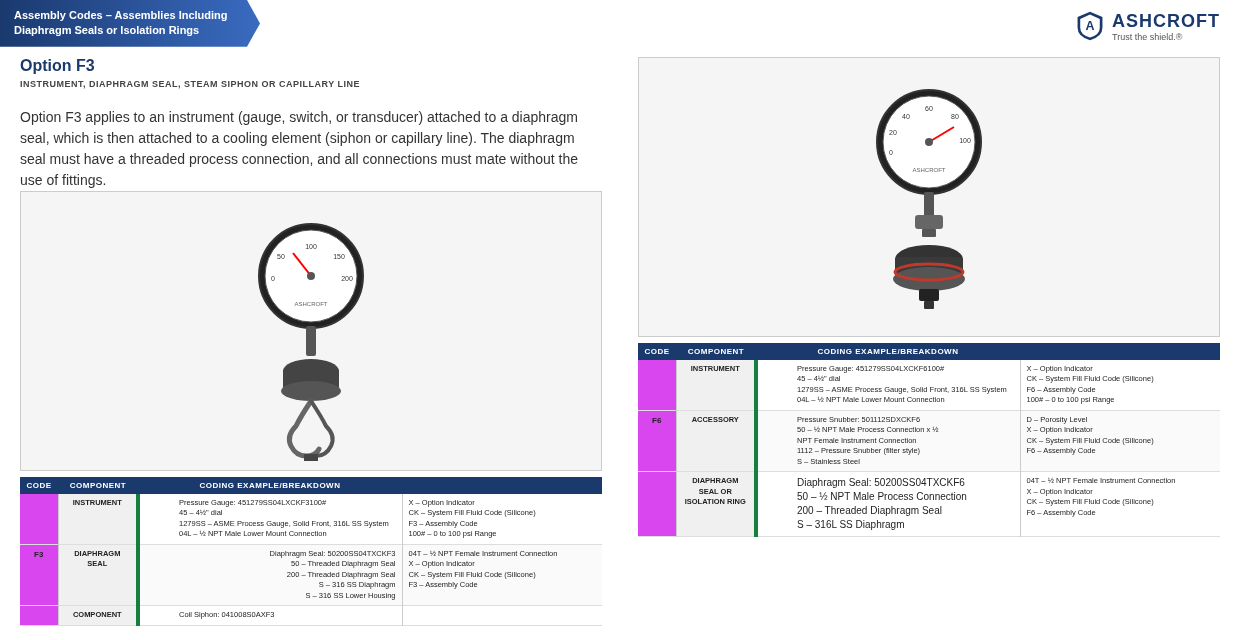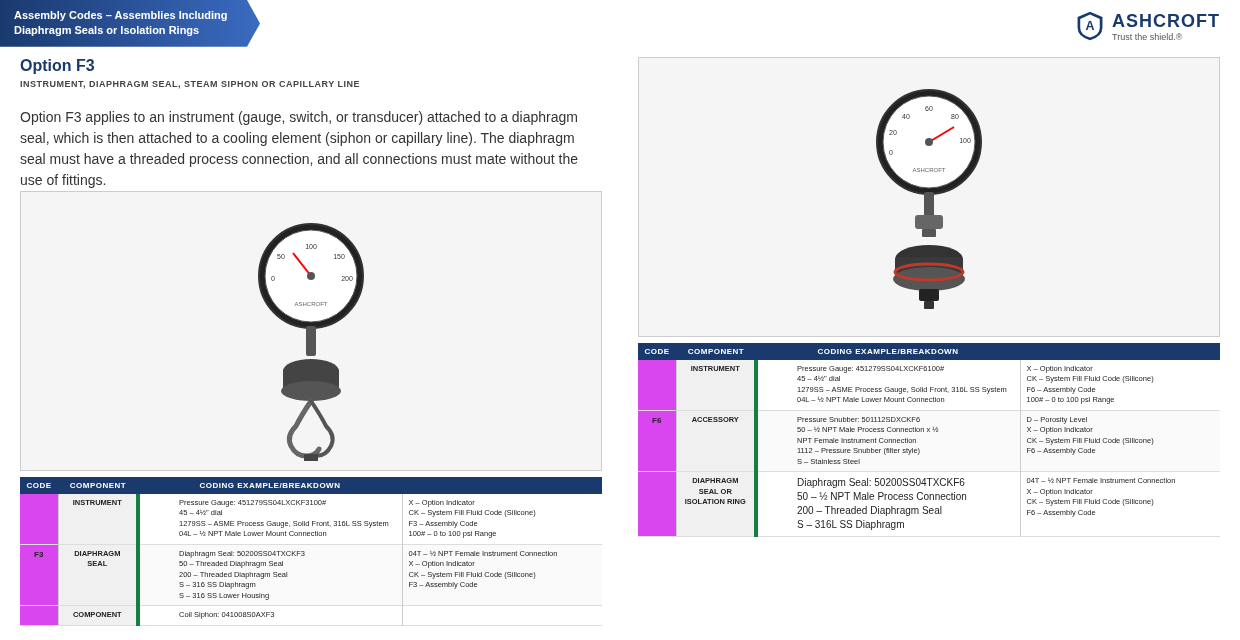--- a/index.html
+++ b/index.html
@@ -218,21 +218,21 @@
 1279SS – ASME Process Gauge, Solid Front, 316L SS System
 04L – ½ NPT Male Lower Mount Connection</td>
             <td style="white-space:pre-line; font-size:7.5px;">X – Option Indicator
 CK – System Fill Fluid Code (Silicone)
 F3 – Assembly Code
 100# – 0 to 100 psi Range</td>
           </tr>
           <tr>
             <td>F3</td>
             <td>DIAPHRAGM SEAL</td>
-            <td style="white-space:pre-line; font-size:7.5px;">Diaphragm Seal: 50200SS04TXCKF3
+            <td style="white-space:pre-line; font-size:7.5px;text-align:right;">Diaphragm Seal: 50200SS04TXCKF3
 50 – Threaded Diaphragm Seal
 200 – Threaded Diaphragm Seal
 S – 316 SS Diaphragm
 S – 316 SS Lower Housing</td>
             <td style="white-space:pre-line; font-size:7.5px;">04T – ½ NPT Female Instrument Connection
 X – Option Indicator
 CK – System Fill Fluid Code (Silicone)
 F3 – Assembly Code</td>
           </tr>
           <tr>

